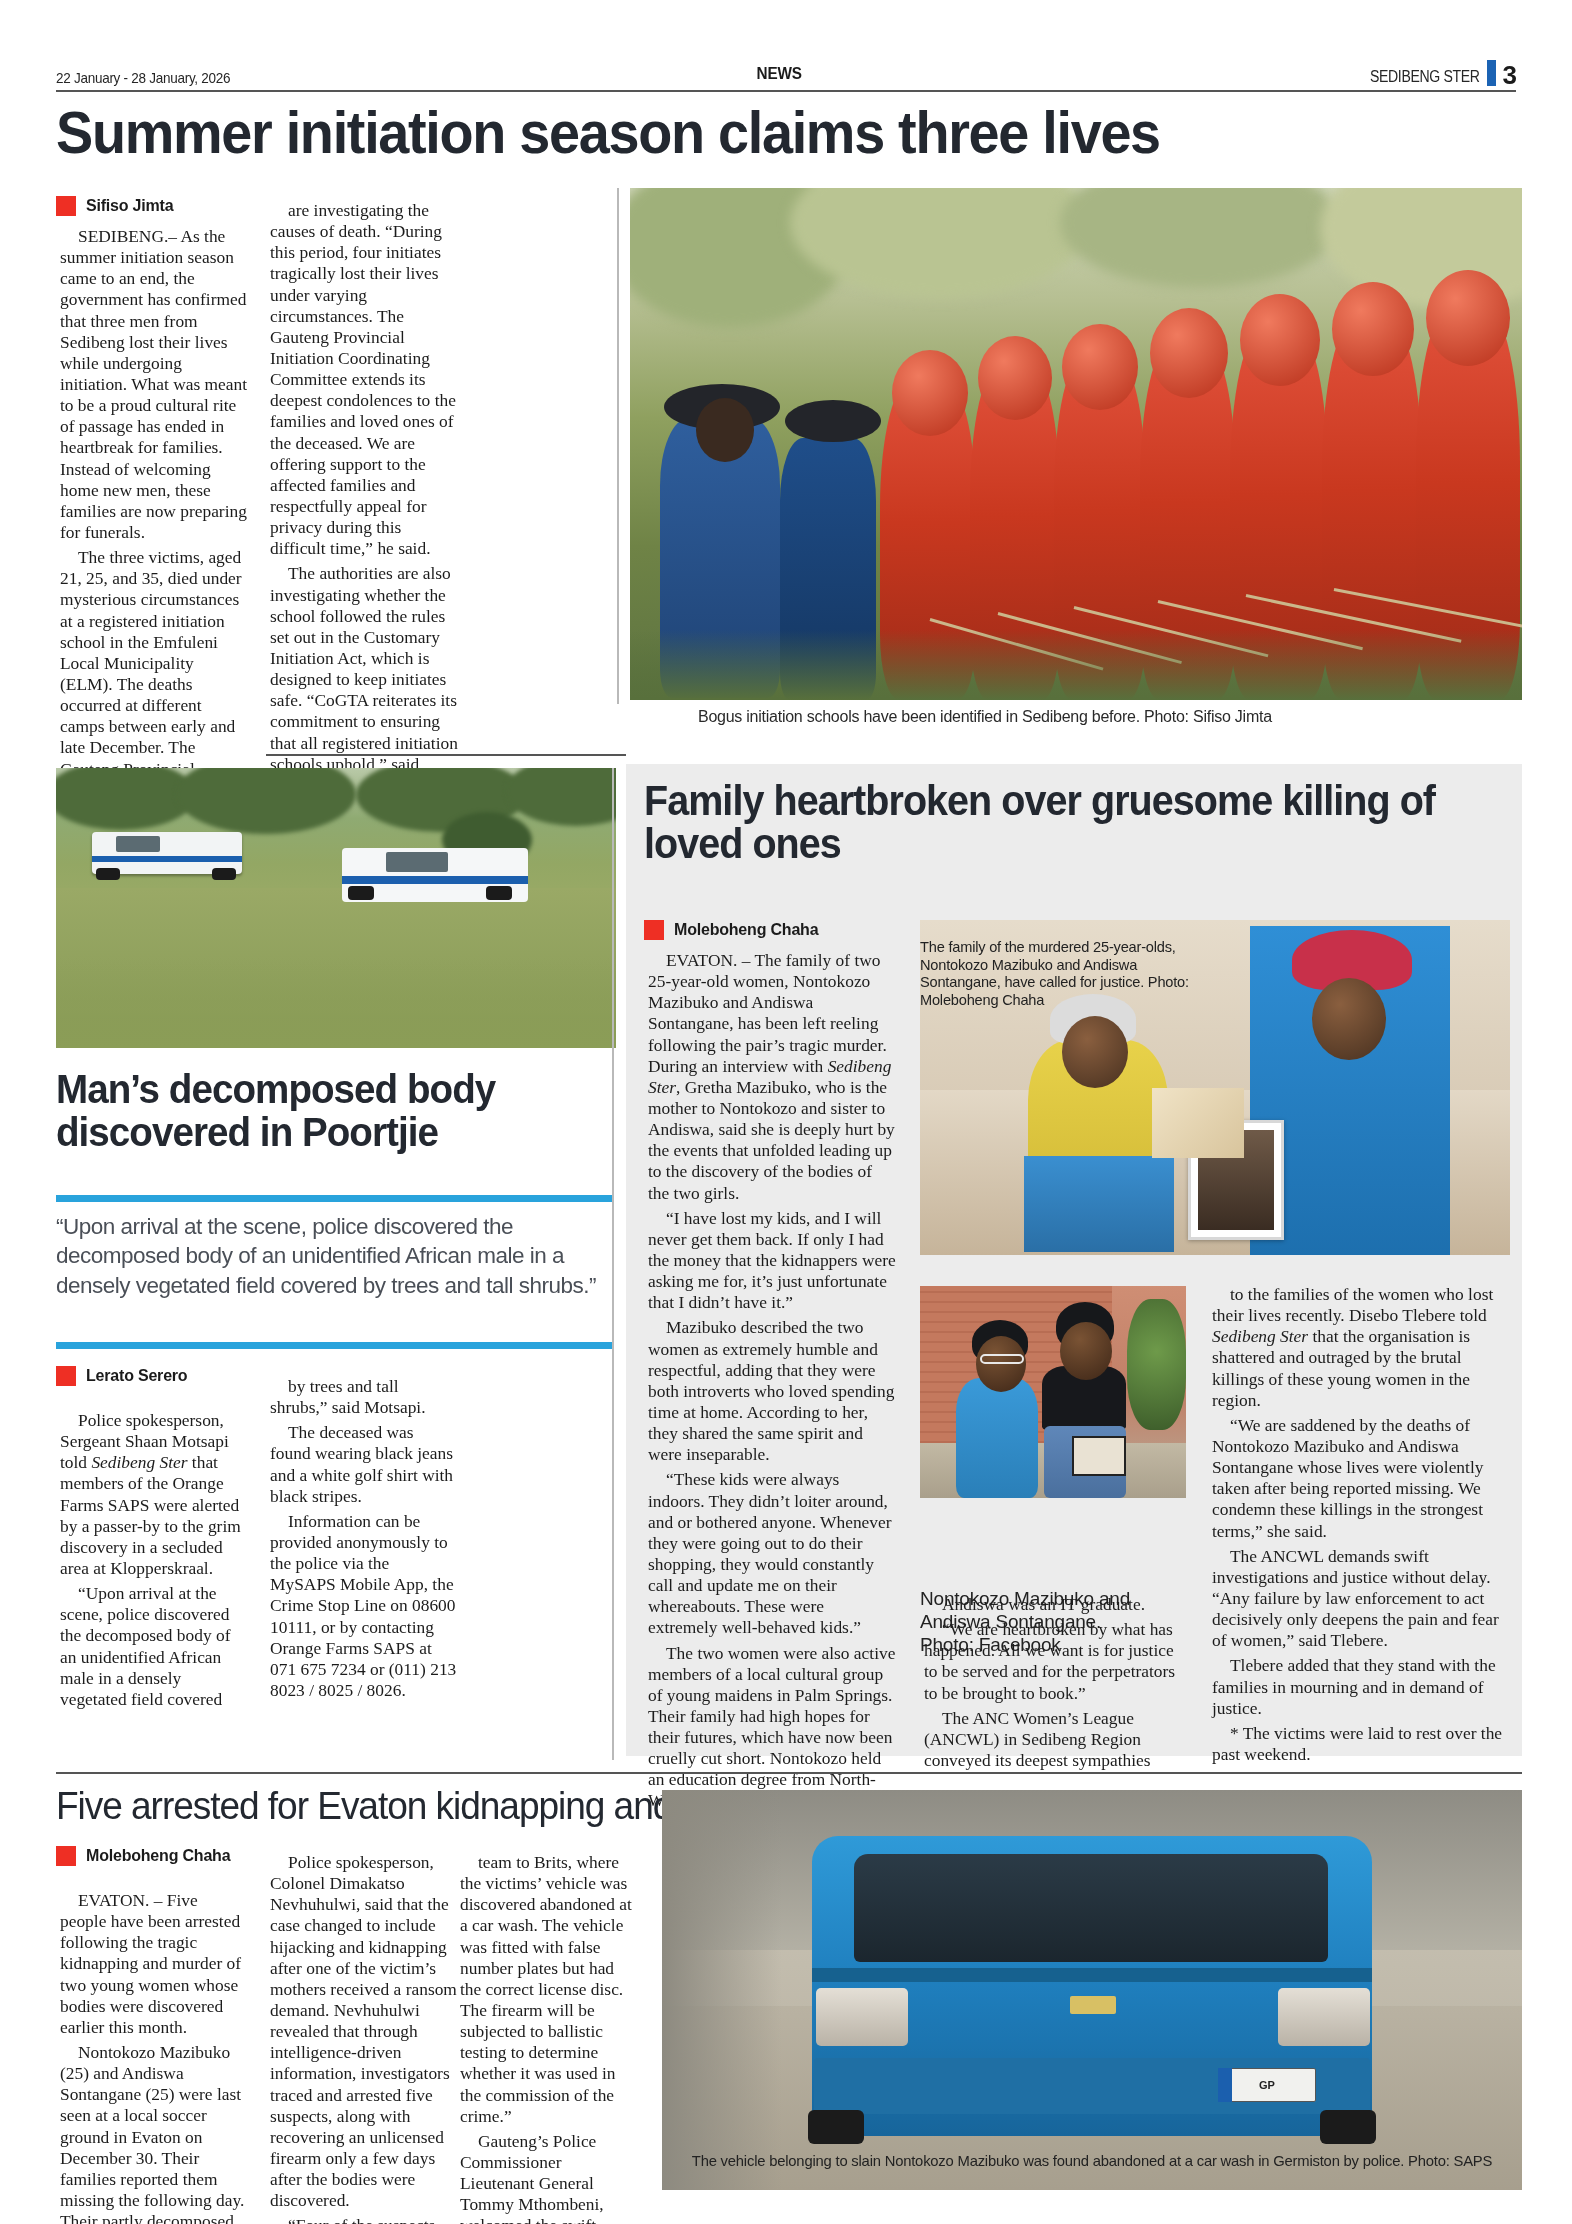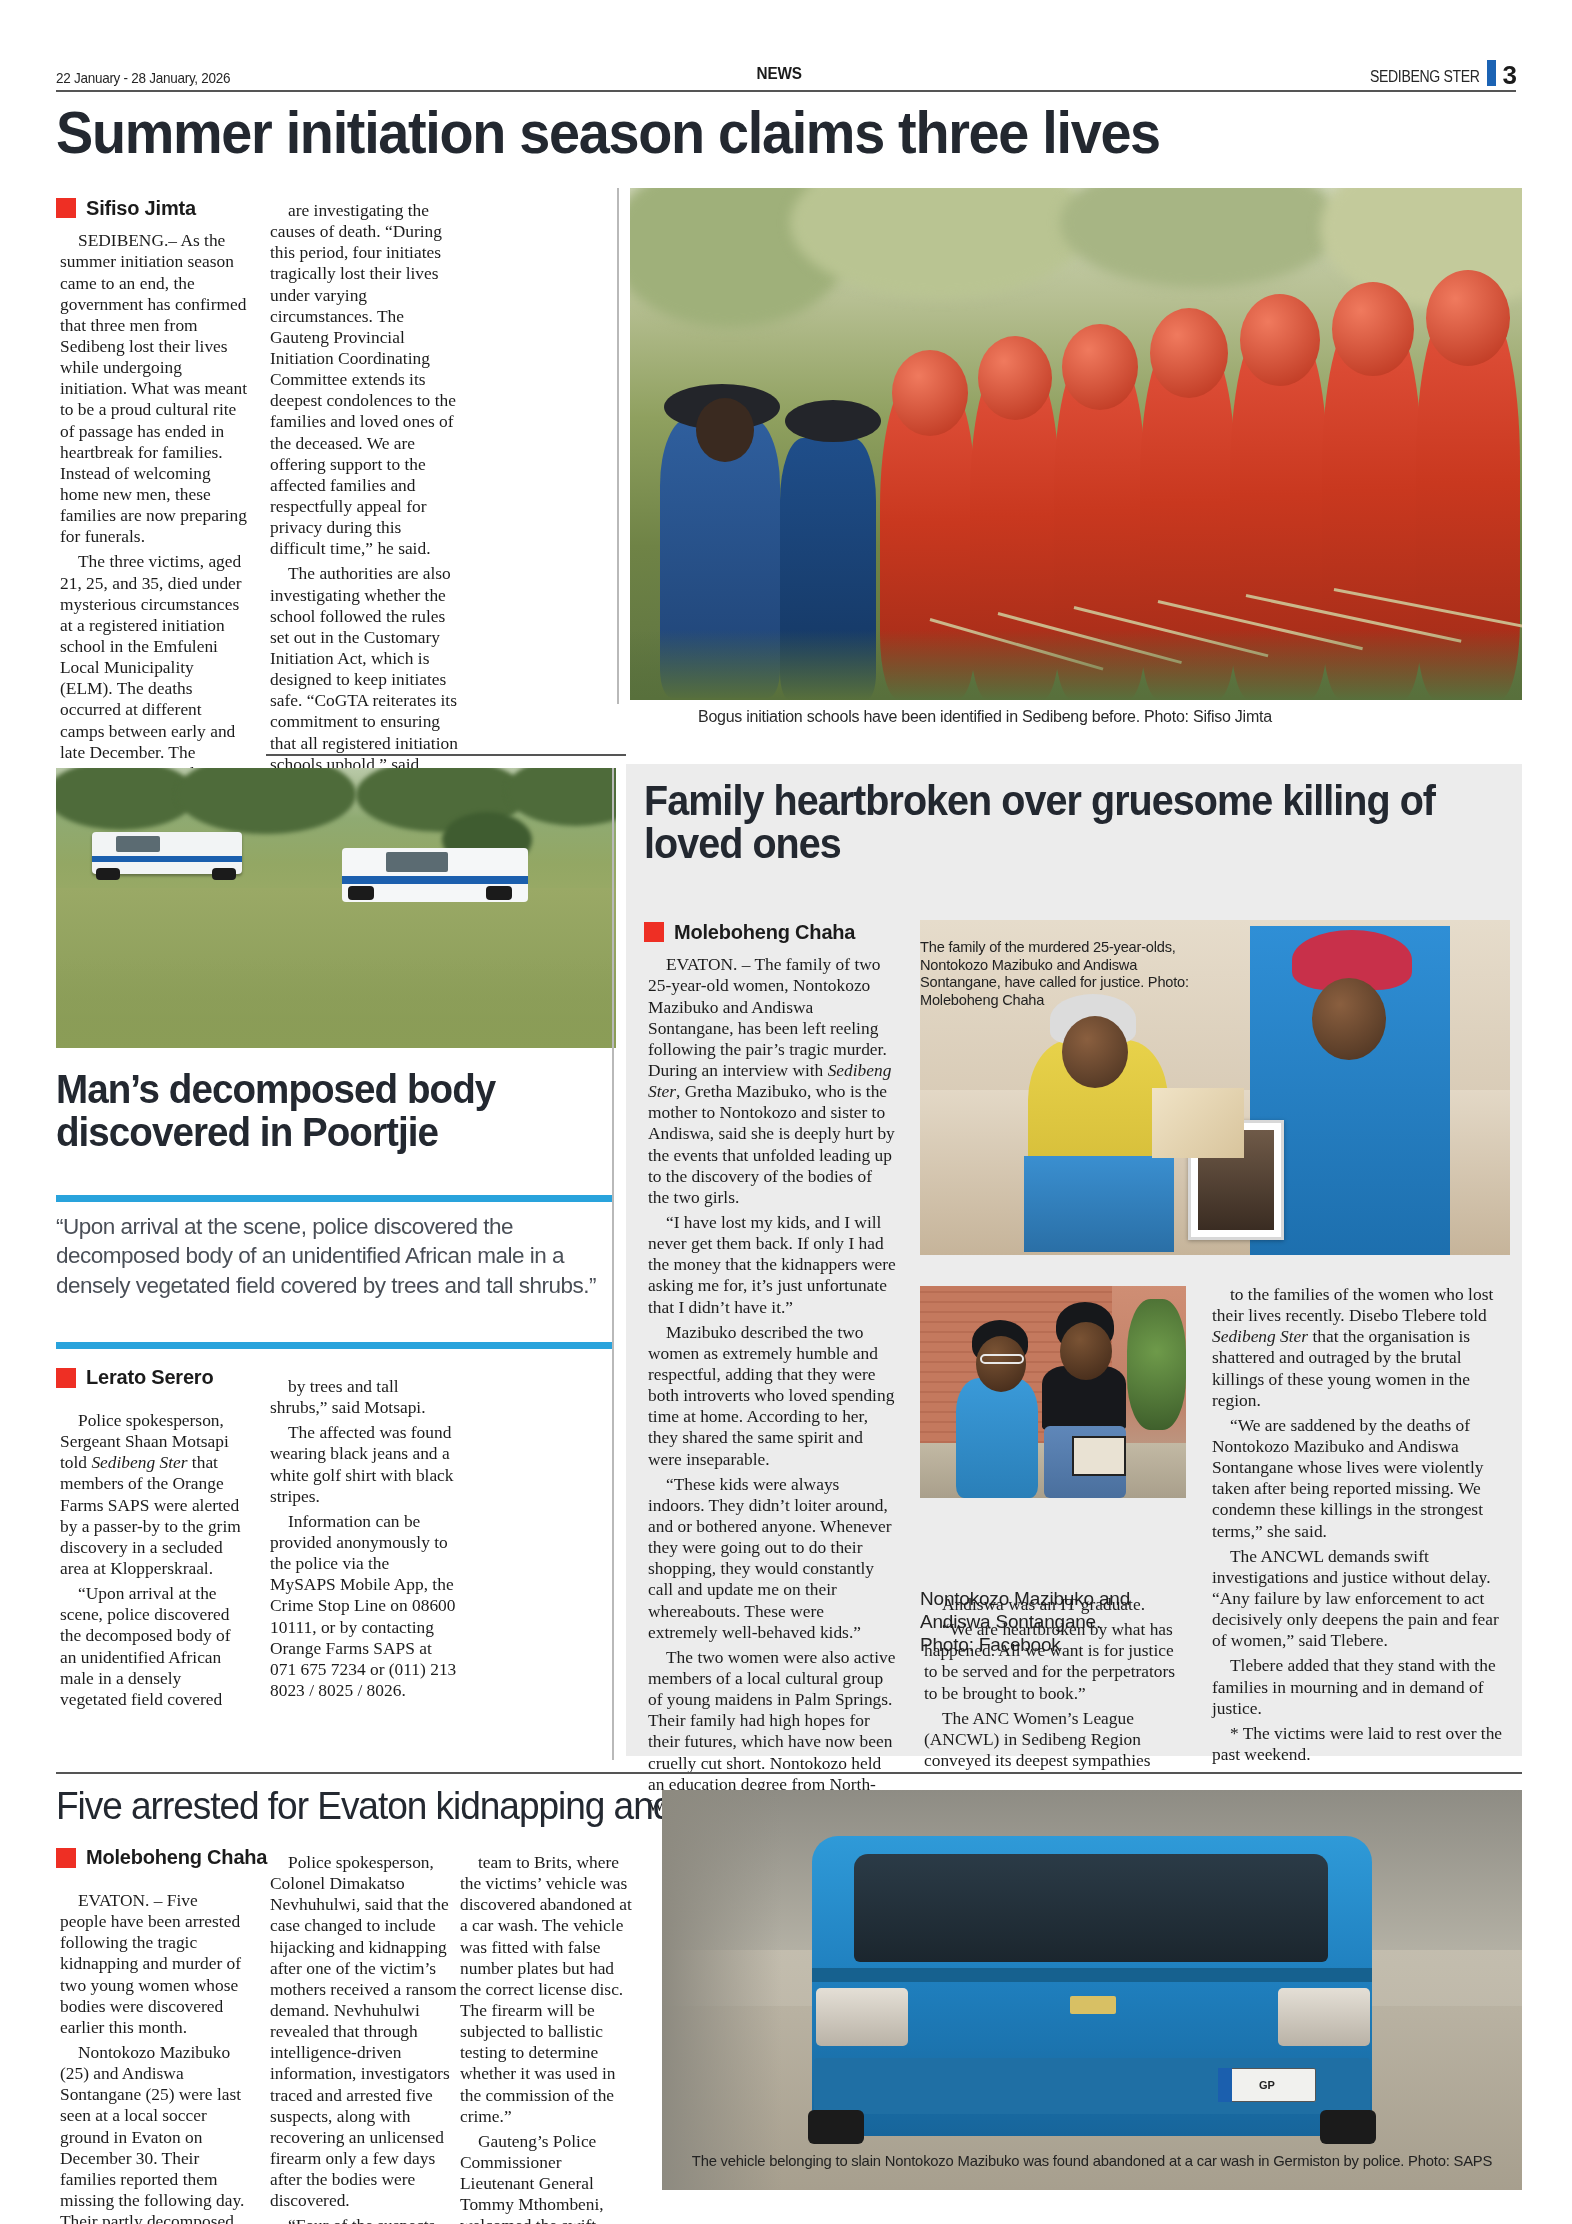--- a/index.html
+++ b/index.html
@@ -54,21 +54,21 @@
     font-weight: 700; font-size: 60px; line-height: 0.96;
     color: #232830; letter-spacing: -1.4px;
     transform: scaleX(0.93); transform-origin: left top;
   }
 
   
   .byline { display: flex; align-items: center; gap: 10px; margin-bottom: 10px; }
   .byline-dot { width: 20px; height: 20px; background: #ee2f24; flex: 0 0 auto; }
   .byline-name {
     font-family: "Liberation Sans", sans-serif;
-    font-weight: 700; font-size: 20px; color: #1b1b1b; letter-spacing: -0.2px;
+    font-weight: 700; font-size: 16px; color: #1b1b1b; letter-spacing: -0.2px;
   }
 
   
   .col { font-family: "Liberation Serif", serif; font-size: 17.4px; line-height: 1.215; text-align: left; color: #1c1c1c; }
   .col p { margin: 4px; text-indent: 18px; }
   .col i { font-style: italic; }
 
   
   .a1-col1 { position: absolute; left: 56px; top: 196px; width: 196px; }
   .a1-col2 { position: absolute; left: 266px; top: 196px; width: 196px; }
@@ -396,21 +396,21 @@
 
   <div class="a3-col1 col">
     <div>
         <p>Police spokesperson, Sergeant Shaan Motsapi told <i>Sedibeng Ster</i> that members of the Orange Farms SAPS were alerted by a passer-by to the grim discovery in a secluded area at Klopperskraal.</p>
         <p>“Upon arrival at the scene, police discovered the decomposed body of an unidentified African male in a densely vegetated field covered</p>
       </div>
   </div>
   <div class="a3-col2 col">
     <div>
         <p>by trees and tall shrubs,” said Motsapi.</p>
-        <p>The affected was found wearing black jeans and a white golf shirt with black stripes.</p>
+        <p>The deceased was found wearing black jeans and a white golf shirt with black stripes.</p>
         <p>Information can be provided anonymously to the police via the MySAPS Mobile App, the Crime Stop Line on 08600 10111, or by contacting Orange Farms SAPS at 071 675 7234 or (011) 213 8023 / 8025 / 8026.</p>
       </div>
   </div>
   <div class="a3-vrule"></div>
   <div class="rule-div-3"></div>
 
   <div class="headline-4">Five arrested for Evaton kidnapping and murder</div>
   <div class="a4-byline byline">
     <span class="byline-dot"></span>
     <span class="byline-name">Moleboheng Chaha</span>

